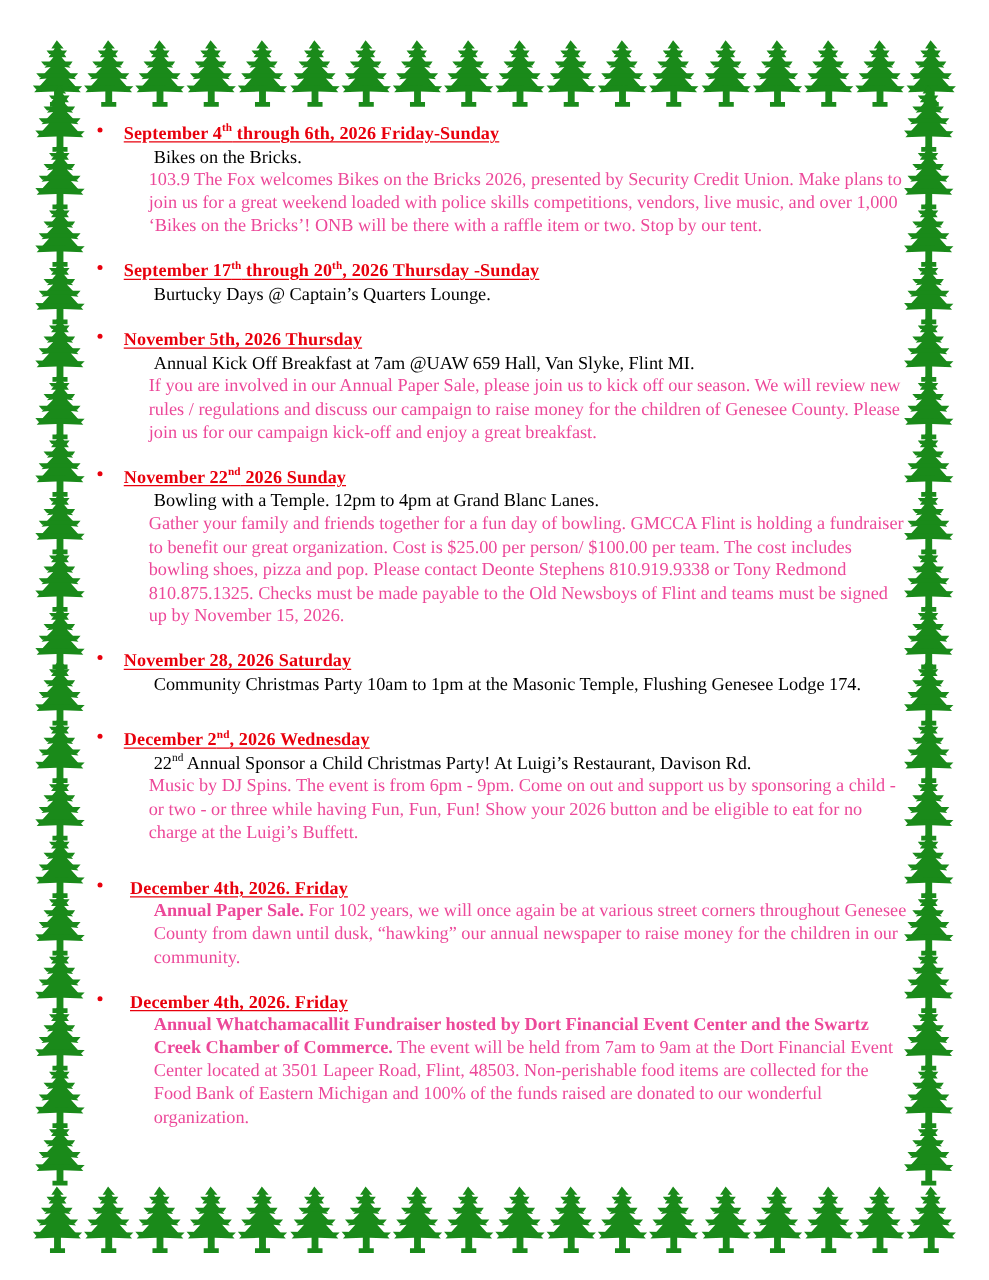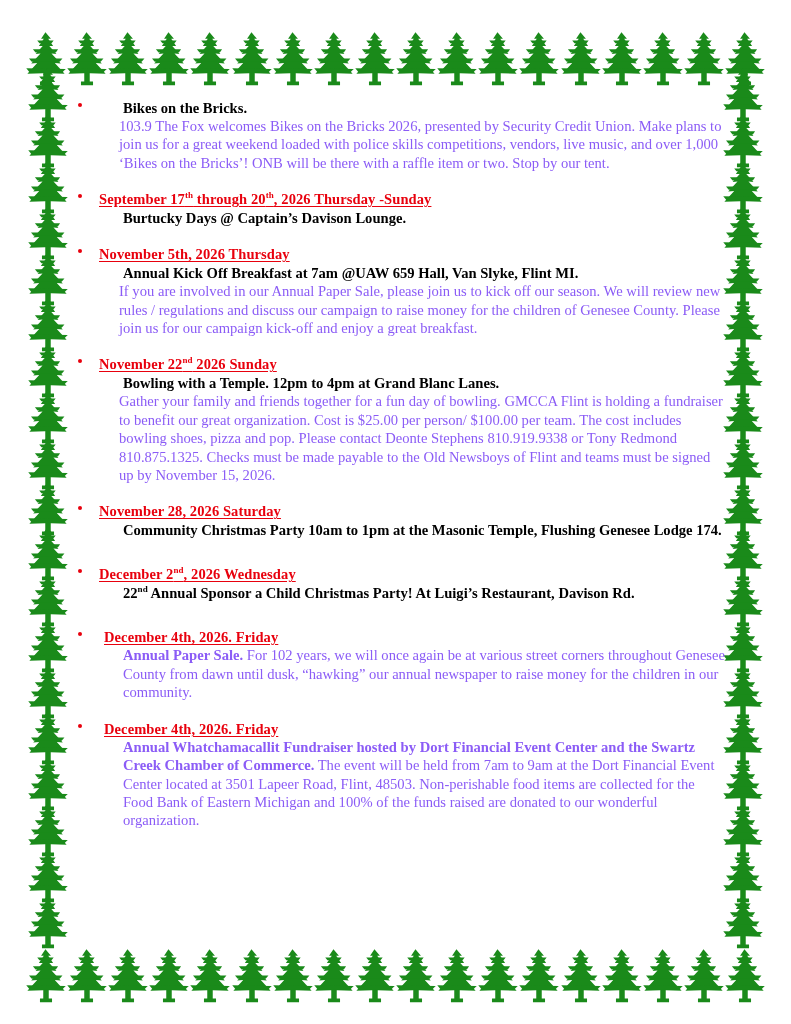--- a/index.html
+++ b/index.html
@@ -69,35 +69,35 @@
     text-align: center;
   }
   .date-head sup {
     font-size: 0.62em;
     vertical-align: super;
     line-height: 0;
   }
 
   .subtitle {
     margin: 1px 0 0 57px;
-    font-weight: bold;
+    font-weight: normal;
     font-size: 14.6px;
     line-height: 18px;
     color: #000000;
   }
   .subtitle sup {
     font-size: 0.62em;
     vertical-align: super;
     line-height: 0;
   }
   .body-text {
     margin: 0 0 0 53px;
     font-size: 14.6px;
     line-height: 18.4px;
-    color: #8b5cf6;
+    color: #ec4899;
     text-align: left;
   }
   .body-text .lead-bold {
     font-weight: bold;
   }
   .spacer-md { height: 14px; }
   .spacer-lg { height: 22px; }
 </style>
 </head>
 <body>
@@ -342,32 +342,33 @@
           <use href="#pine"></use>
         </svg>
       </div>
   </div>
 
   <div class="content">
 
     <div class="event">
       <div class="bullet-row">
         <span class="bullet"></span>
+        <span class="date-head"><span>September 4</span><sup>th</sup><span> through 6th, 2026 Friday-Sunday</span></span>
       </div>
       <div class="subtitle">Bikes on the Bricks.</div>
       <div class="body-text">103.9 The Fox welcomes Bikes on the Bricks 2026, presented by Security Credit Union. Make plans to join us for a great weekend loaded with police skills competitions, vendors, live music, and over 1,000 ‘Bikes on the Bricks’! ONB will be there with a raffle item or two. Stop by our tent.</div>
     </div>
     <div class="spacer-md"></div>
 
     <div class="event">
       <div class="bullet-row">
         <span class="bullet"></span>
         <span class="date-head"><span>September 17</span><sup>th</sup><span> through 20</span><sup>th</sup><span>, 2026 Thursday -Sunday</span></span>
       </div>
-      <div class="subtitle">Burtucky Days @ Captain’s Davison Lounge.</div>
+      <div class="subtitle">Burtucky Days @ Captain’s Quarters Lounge.</div>
     </div>
     <div class="spacer-md"></div>
 
     <div class="event">
       <div class="bullet-row">
         <span class="bullet"></span>
         <span class="date-head">November 5th, 2026 Thursday</span>
       </div>
       <div class="subtitle">Annual Kick Off Breakfast at 7am @UAW 659 Hall, Van Slyke, Flint MI.</div>
       <div class="body-text">If you are involved in our Annual Paper Sale, please join us to kick off our season. We will review new rules / regulations and discuss our campaign to raise money for the children of Genesee County. Please join us for our campaign kick-off and enjoy a great breakfast.</div>
@@ -392,20 +393,21 @@
       <div class="subtitle">Community Christmas Party 10am to 1pm at the Masonic Temple, Flushing Genesee Lodge 174.</div>
     </div>
     <div class="spacer-lg"></div>
 
     <div class="event">
       <div class="bullet-row">
         <span class="bullet"></span>
         <span class="date-head"><span>December 2</span><sup>nd</sup><span>, 2026 Wednesday</span></span>
       </div>
       <div class="subtitle"><span>22</span><sup>nd</sup><span> Annual Sponsor a Child Christmas Party! At Luigi’s Restaurant, Davison Rd.</span></div>
+      <div class="body-text">Music by DJ Spins. The event is from 6pm - 9pm. Come on out and support us by sponsoring a child - or two - or three while having Fun, Fun, Fun! Show your 2026 button and be eligible to eat for no charge at the Luigi’s Buffett.</div>
     </div>
     <div class="spacer-lg"></div>
 
     <div class="event indented">
       <div class="bullet-row">
         <span class="bullet"></span>
         <span class="date-head">December 4th, 2026. Friday</span>
       </div>
       <div class="body-text" style="margin-left:57px;"><span class="lead-bold">Annual Paper Sale.</span><span> For 102 years, we will once again be at various street corners throughout Genesee County from dawn until dusk, “hawking” our annual newspaper to raise money for the children in our community.</span></div>
     </div>

